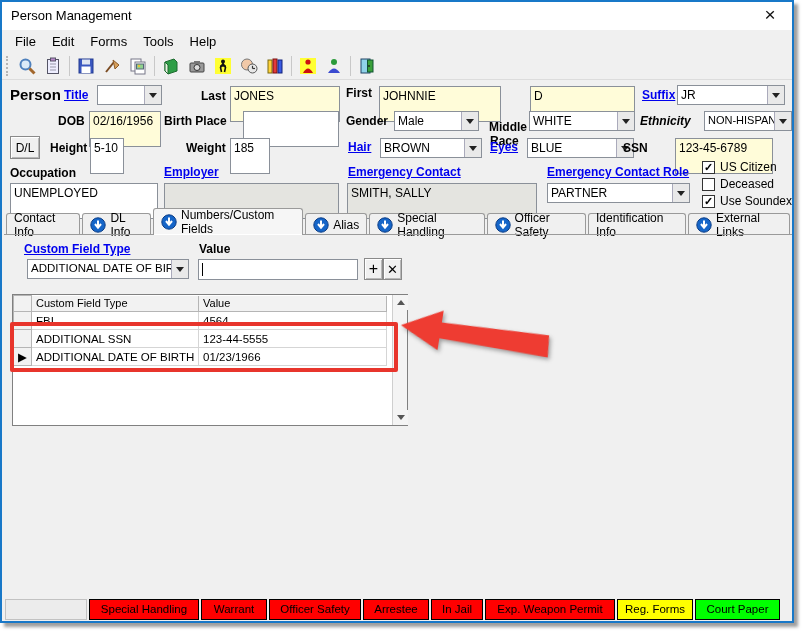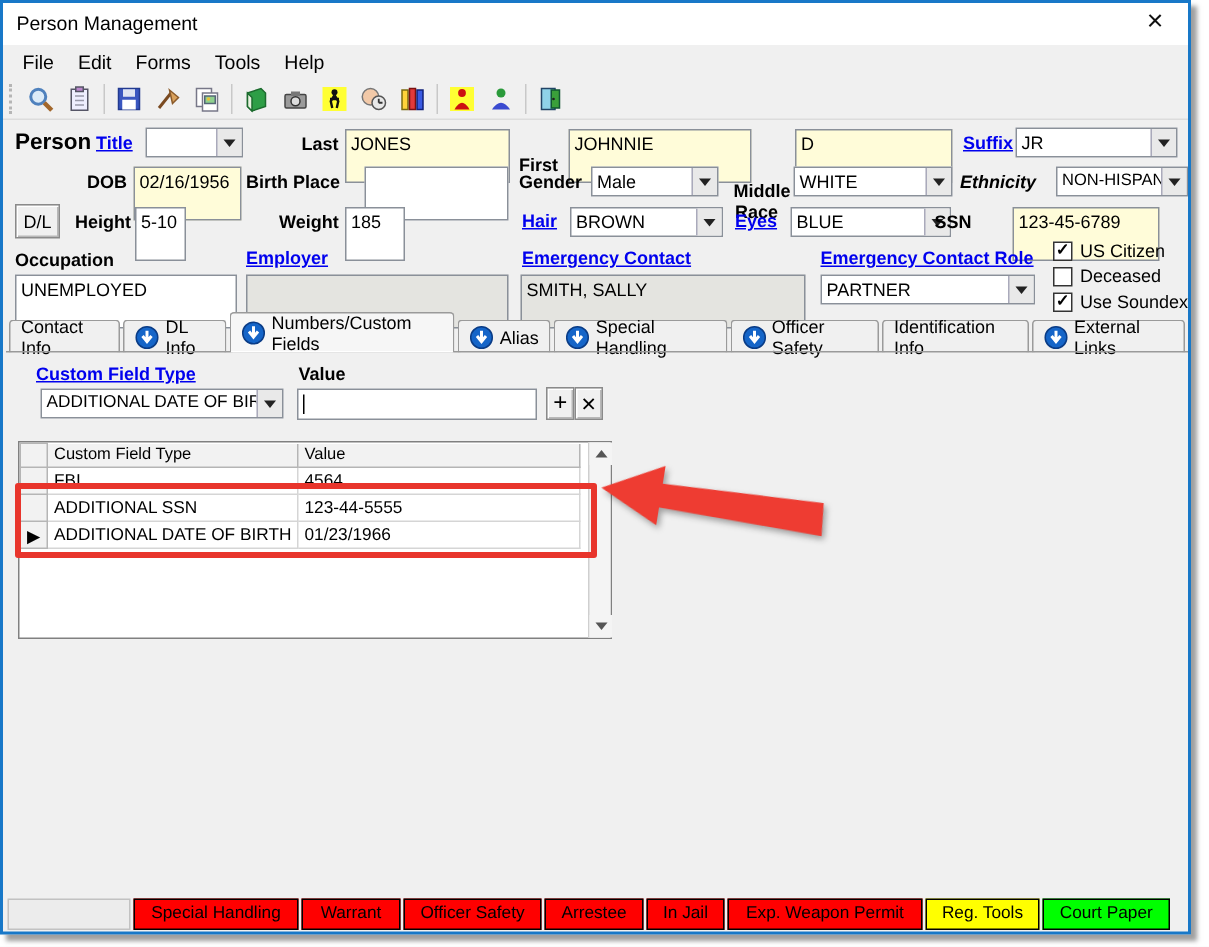--- a/index.html
+++ b/index.html
@@ -194,21 +194,21 @@
   <div class="abs biglbl" style="left:8px;top:84px;">Person</div>
   <a class="abs link" style="left:62px;top:86px;">Title</a>
   <div class="combo" style="left:95px;top:83px;width:65px;">
           <span class="cval"></span>
           <span class="cbtn">
             <span class="tri-dn"></span>
           </span>
         </div>
   <div class="abs lbl" style="left:199px;top:87px;">Last</div>
   <div class="tbox cream" style="left:228px;top:84px;width:110px;">JONES</div>
-  <div class="abs lbl" style="left:344px;top:101px;">First</div>
+  <div class="abs lbl" style="left:344px;top:84px;">First</div>
   <div class="tbox cream" style="left:377px;top:84px;width:122px;">JOHNNIE</div>
   <div class="abs lbl" style="left:487px;top:87px;margin-top:31px;">Middle</div>
   <div class="tbox cream" style="left:528px;top:84px;width:105px;">D</div>
   <a class="abs link" style="left:640px;top:86px;">Suffix</a>
   <div class="combo" style="left:675px;top:83px;width:108px;">
           <span class="cval">JR</span>
           <span class="cbtn">
             <span class="tri-dn"></span>
           </span>
         </div>
@@ -413,19 +413,19 @@
   </div>
 
   <div class="statusbar">
     <div class="sbox"></div>
     <div class="stbtn" style="width: 110px; background: rgb(255, 0, 0);">Special Handling</div>
     <div class="stbtn" style="width: 66px; background: rgb(255, 0, 0);">Warrant</div>
     <div class="stbtn" style="width: 92px; background: rgb(255, 0, 0);">Officer Safety</div>
     <div class="stbtn" style="width: 66px; background: rgb(255, 0, 0);">Arrestee</div>
     <div class="stbtn" style="width: 52px; background: rgb(255, 0, 0);">In Jail</div>
     <div class="stbtn" style="width: 130px; background: rgb(255, 0, 0);">Exp. Weapon Permit</div>
-    <div class="stbtn" style="width: 76px; background: rgb(255, 255, 0);">Reg. Tools</div>
+    <div class="stbtn" style="width: 76px; background: rgb(255, 255, 0);">Reg. Forms</div>
     <div class="stbtn" style="width: 85px; background: rgb(0, 255, 0);">Court Paper</div>
   </div>
 
 </div>
 </div>
 </div>
 
 </body></html>

